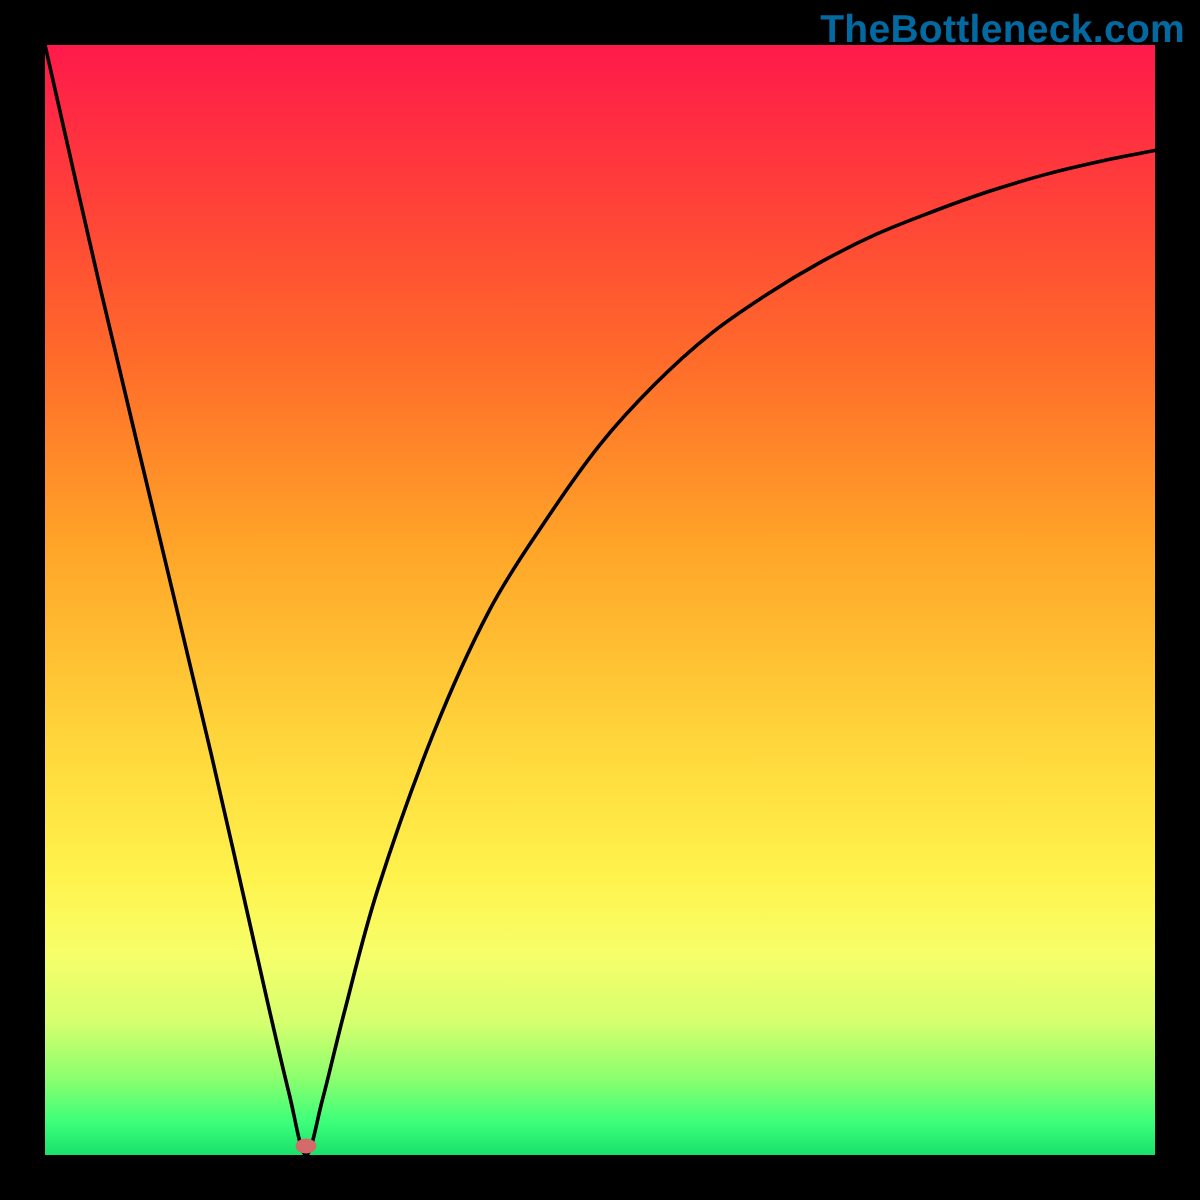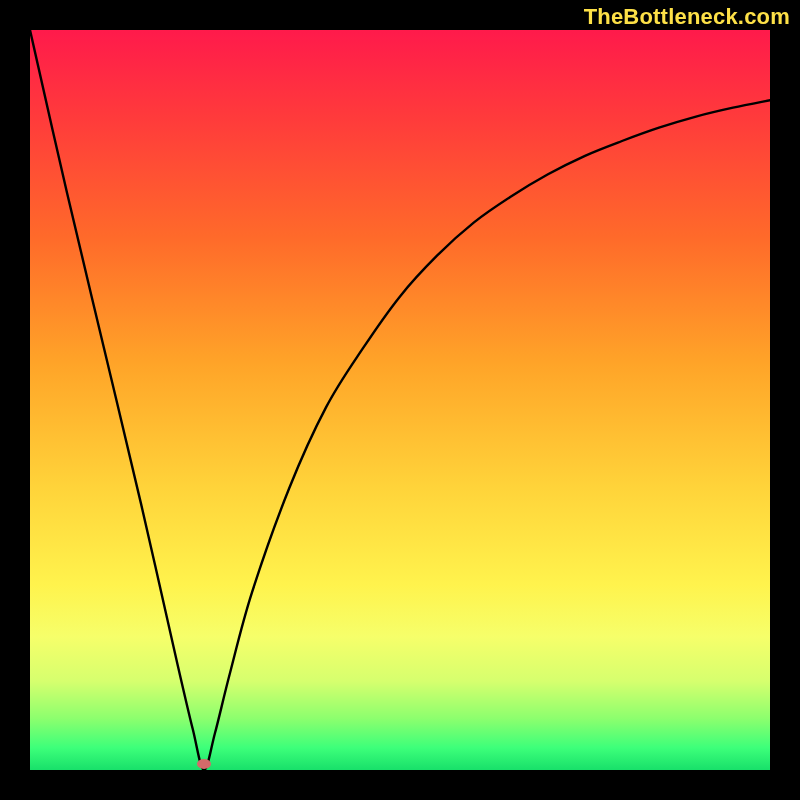--- a/index.html
+++ b/index.html
@@ -41,23 +41,23 @@
     position: absolute;
     left: 0;
     top: 0;
     width: 740px;
     height: 740px;
   }
   .watermark {
     position: absolute;
     top: 4px;
     right: 10px;
-    font-size: 22px;
+    font-size: 26px;
     font-weight: 600;
-    color: #fde047;
+    color: #0369a1;
     letter-spacing: 0.2px;
     user-select: none;
   }
   .marker {
     position: absolute;
     width: 14px;
     height: 10px;
     background: #d46a6a;
     border-radius: 50%;
     transform: translate(-50%, -50%);

